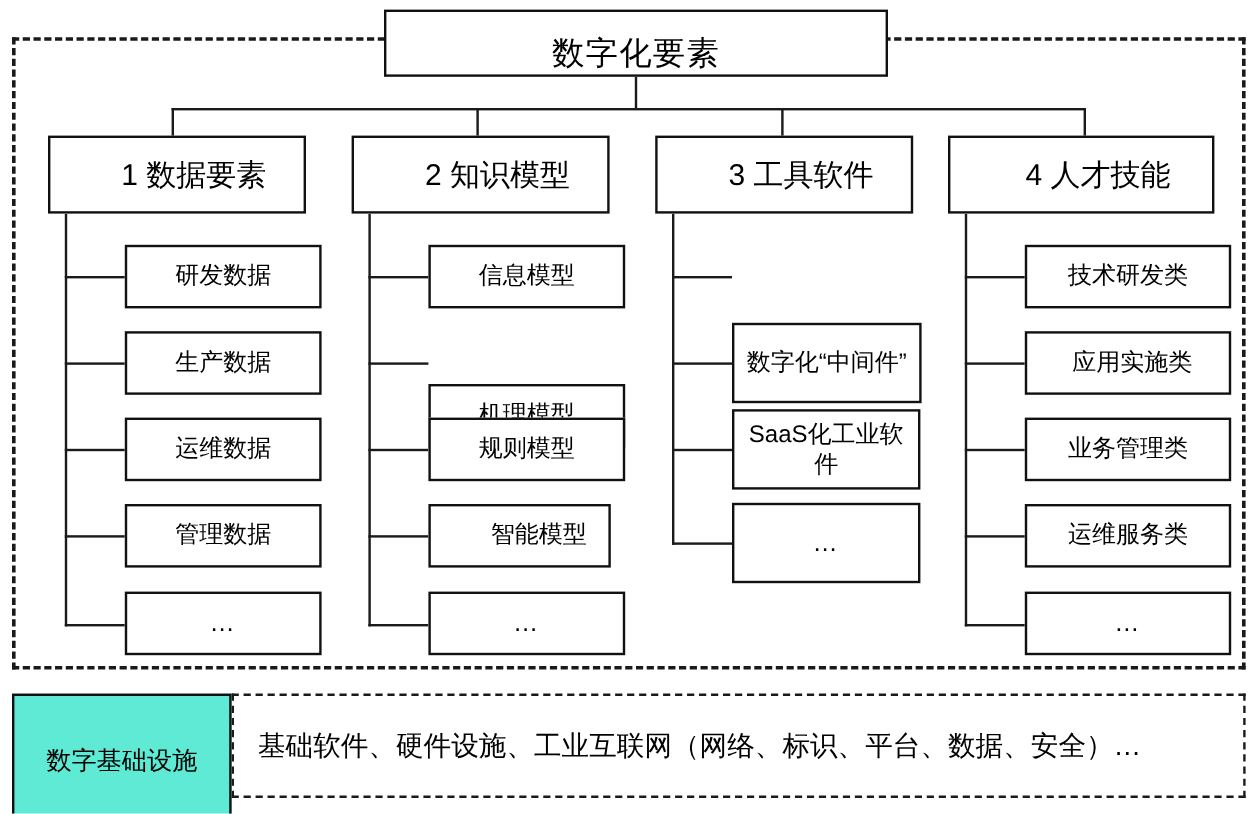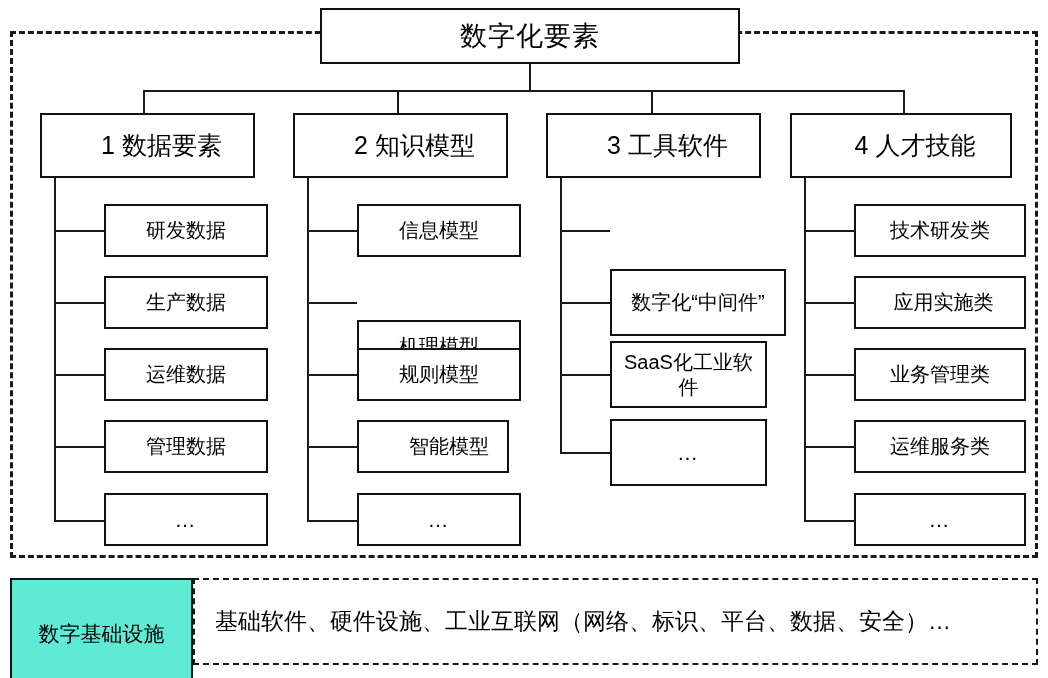--- a/index.html
+++ b/index.html
@@ -35,21 +35,21 @@
   .root-box {
     position: absolute;
     left: 320px;
     top: 8px;
     width: 420px;
     height: 56px;
     border: 2px solid #111111;
     box-sizing: border-box;
     background: #ffffff;
     display: flex;
-    align-items: center;
+    align-items: flex-end;
     justify-content: center;
     font-size: 27px;
     letter-spacing: 1px;
     z-index: 5;
   }
 
   
   .line {
     position: absolute;
     background: #1a1a1a;
@@ -197,21 +197,21 @@
   </div>
 
   <div class="cat-box" style="left:546px; width:215px;">
     <span>3 工具软件</span>
   </div>
   <div class="line v-line" style="left:560px; top:178px; height:276px;"></div>
   <div class="line h-line" style="left:560px; top:230px; width:50px;"></div>
   <div class="line h-line" style="left:560px; top:302px; width:50px;"></div>
   <div class="line h-line" style="left:560px; top:374px; width:50px;"></div>
   <div class="line h-line" style="left:560px; top:452px; width:50px;"></div>
-  <div class="child-box two-line" style="left:610px; top:269px; width:176px; height:67px;">
+  <div class="child-box two-line" style="left:610px; top:269px; width:158px; height:67px;">
     <span>数字化“中间件”</span>
   </div>
   <div class="child-box two-line" style="left:610px; top:341px; width:157px; height:67px;">
     <span>SaaS化工业软件</span>
   </div>
   <div class="child-box ellipsis" style="left:610px; top:419px; width:157px; height:67px;">
     <span>…</span>
   </div>
 
   <div class="cat-box" style="left:790px; width:222px;">

